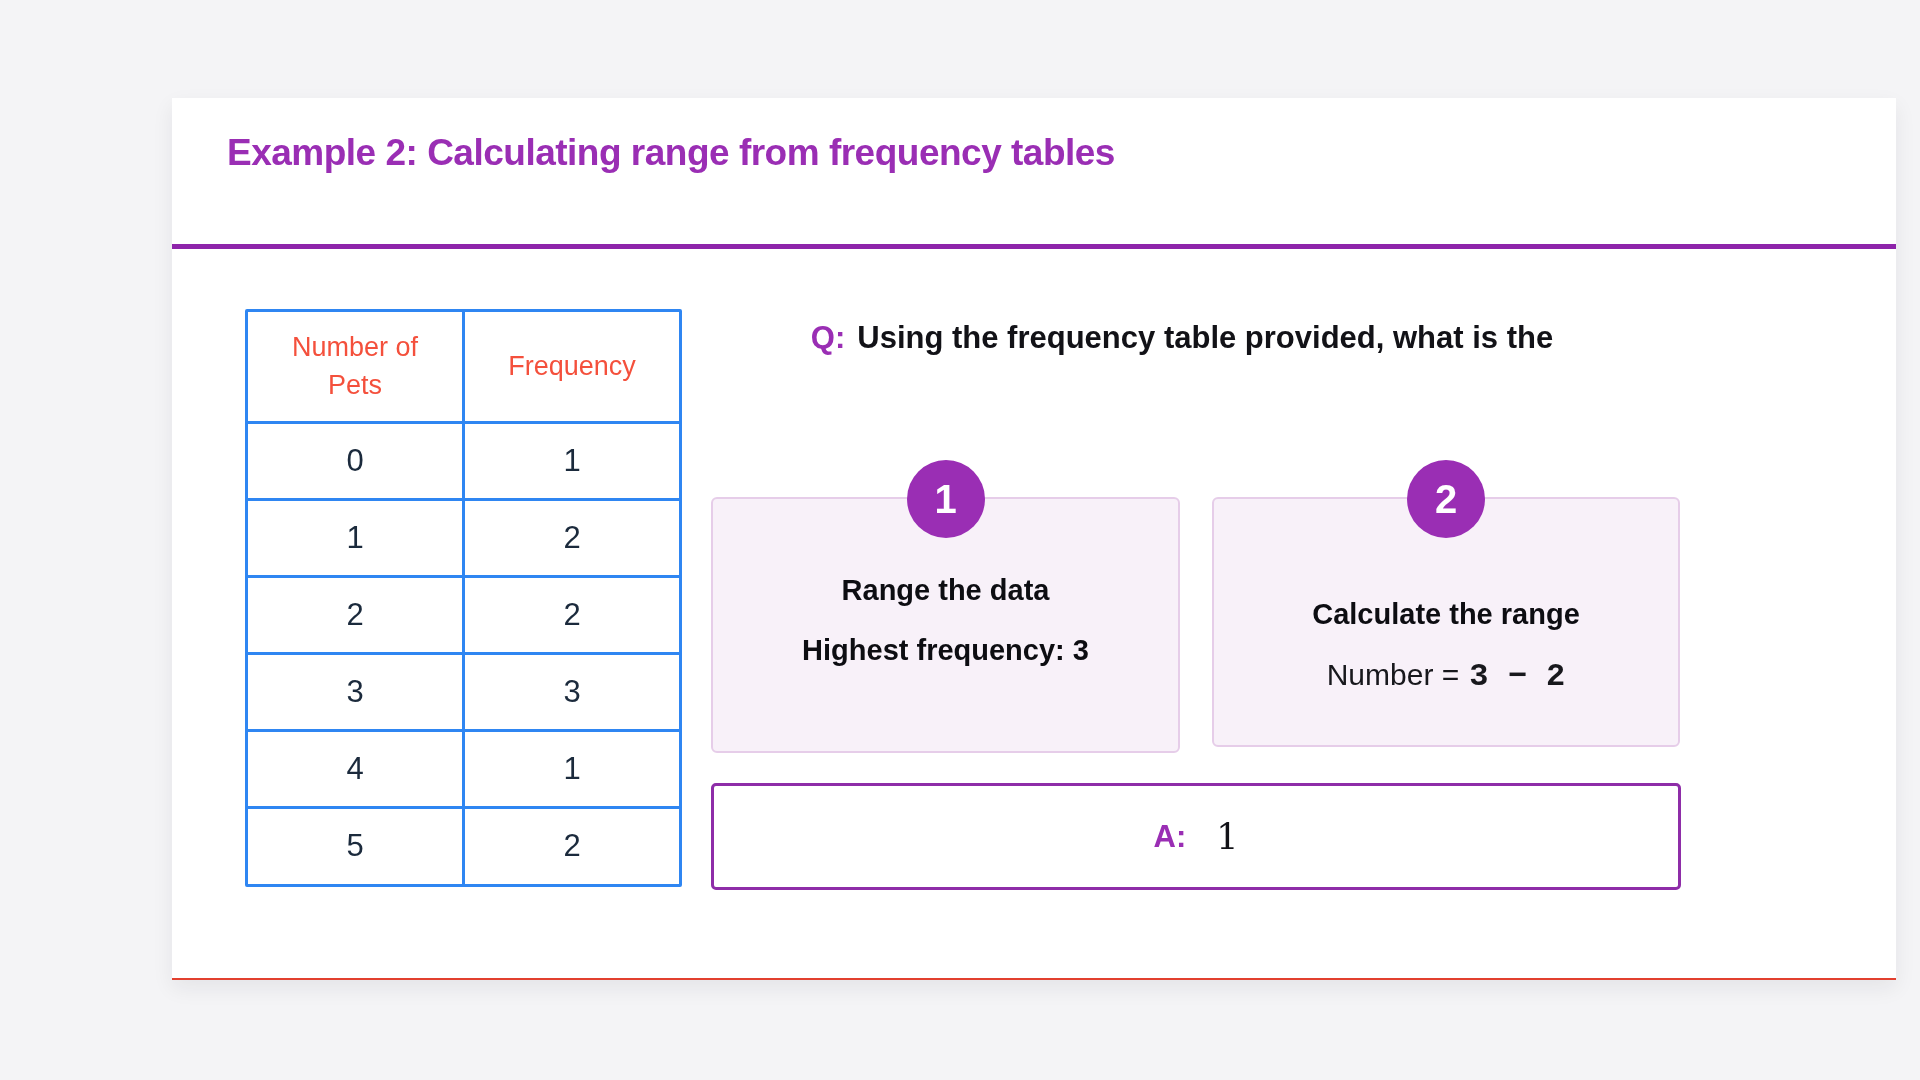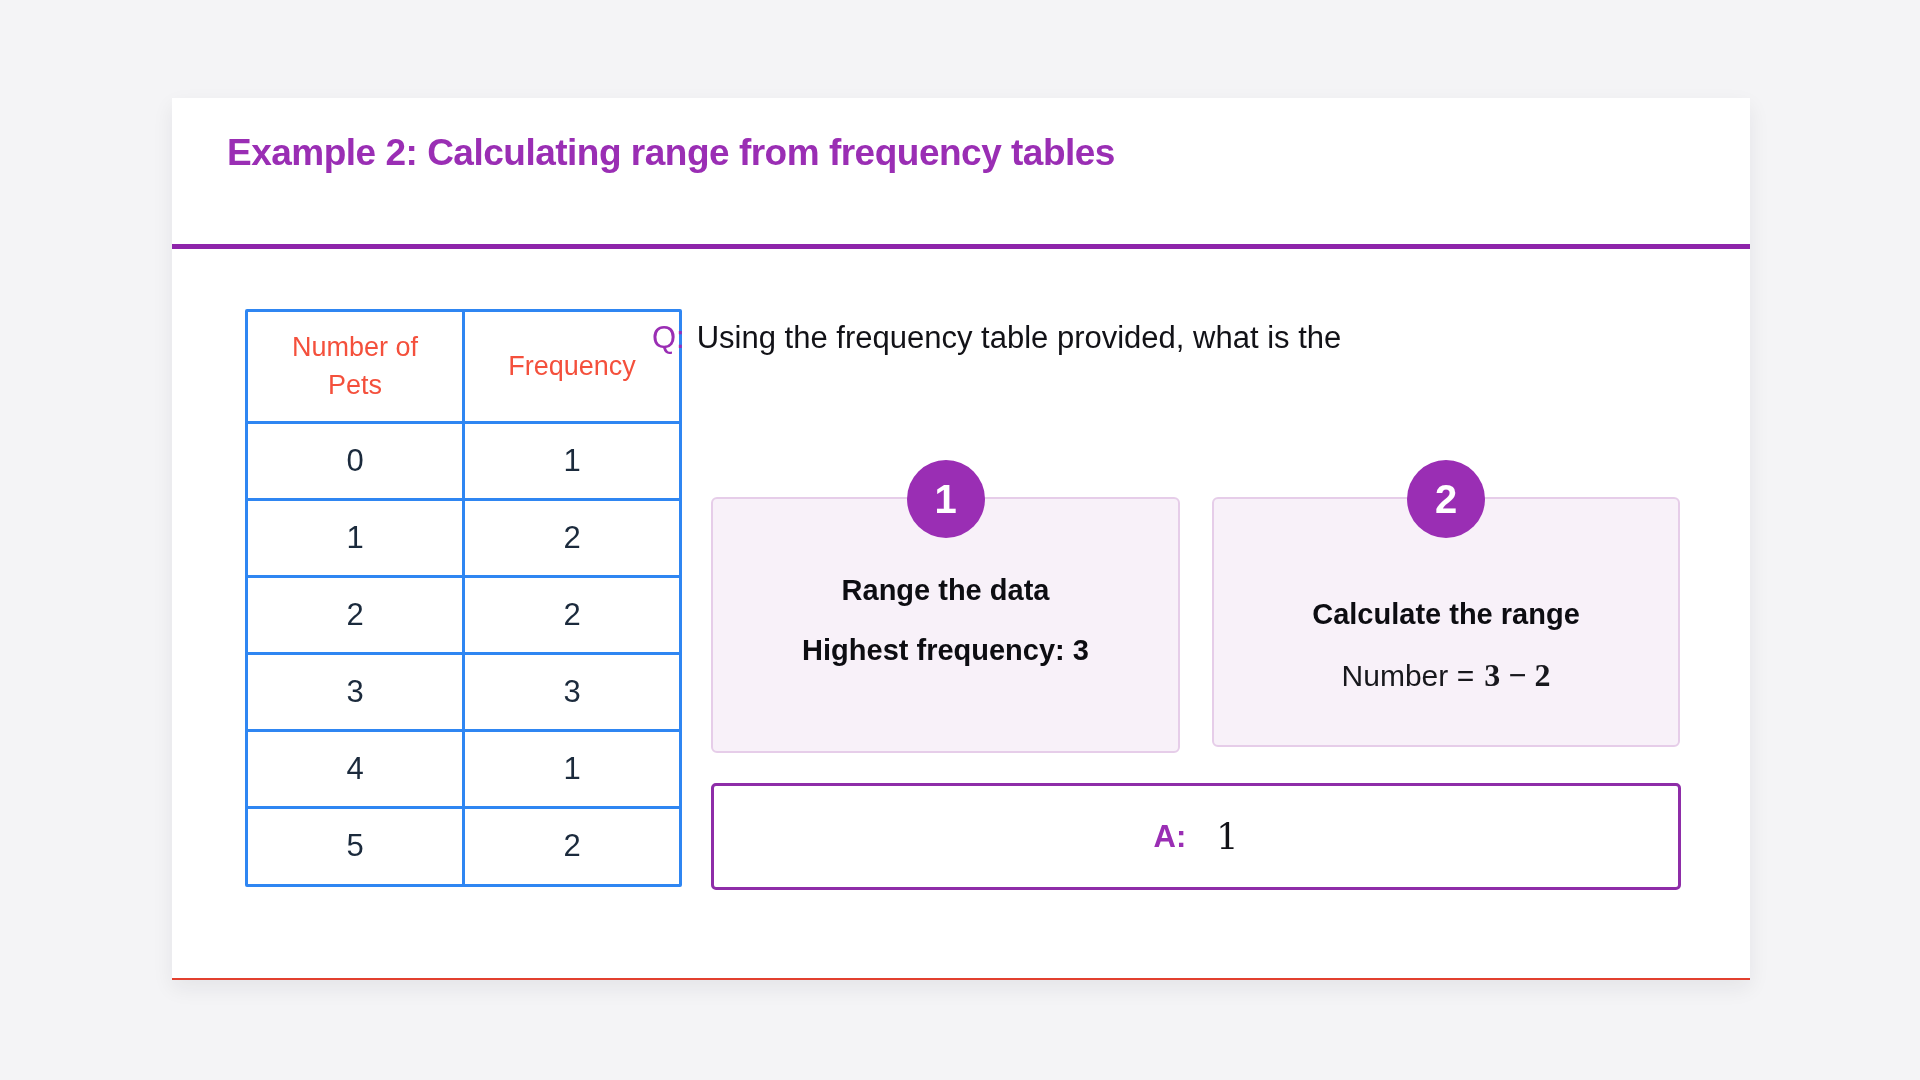--- a/index.html
+++ b/index.html
@@ -9,21 +9,21 @@
     --step-box-bg:#f8f1f9; --step-box-border:#e6cde9; --answer-border:#8e2da8;
   }
   *{margin:0;padding:0;box-sizing:border-box;}
   html,body{width:1920px;height:1080px;}
   body{
     background:var(--page-bg);
     font-family:"Liberation Sans",sans-serif;
     position:relative;overflow:hidden;
   }
   .card{
-    position:absolute;left:172px;top:98px;width:1578px;height:882px;
+    position:absolute;left:172px;top:98px;width:1724px;height:882px;
     background:var(--card-bg);
     border-bottom:2px solid var(--card-bottom-line);
     box-shadow:0 8px 20px rgba(30,30,40,0.07);
   }
   .title{
     position:absolute;left:55px;top:34px;
     font-size:37px;font-weight:bold;color:var(--purple);
     letter-spacing:-0.5px;
   }
   .divider{
@@ -43,21 +43,21 @@
   table.freq th{
     height:110px;font-size:27px;font-weight:500;color:var(--header-red);
     padding:0 22px;line-height:38px;
   }
   table.freq td{
     height:77px;font-size:31px;font-weight:400;color:var(--cell-navy);
   }
   
   .question{
     position:absolute;left:480px;top:207px;width:1060px;
-    font-size:31px;font-weight:normal;color:var(--ink);
+    text-align:center;font-size:31px;font-weight:bold;color:var(--ink);
     line-height:66px;
   }
   .q-label{color:var(--purple);margin-right:12px;}
   
   .step-box{
     position:absolute;background:var(--step-box-bg);
     border:2px solid var(--step-box-border);border-radius:6px;
     display:flex;flex-direction:column;align-items:center;
     text-align:center;color:#0d0d12;
   }
@@ -66,21 +66,21 @@
   .step-line{font-size:29px;font-weight:bold;line-height:30px;}
   .step-circle{
     position:absolute;top:-39px;left:50%;transform:translateX(-50%);
     width:78px;height:78px;border-radius:50%;
     background:var(--purple);color:#ffffff;
     display:flex;align-items:center;justify-content:center;
     font-size:40px;font-weight:bold;
   }
   .formula{font-size:30px;font-weight:400;color:#18181d;line-height:36px;}
   .math{
-    font-family:Liberation Serif, serif;
+    font-family:Liberation Mono, monospace;
     font-weight:bold;font-size:32px;margin-left:10px;
   }
   
   .answer-box{
     position:absolute;left:539px;top:685px;width:970px;height:107px;
     background:#ffffff;border:3px solid var(--answer-border);border-radius:5px;
     display:flex;align-items:center;justify-content:center;
     font-size:31px;font-weight:bold;color:var(--ink);
   }
   .a-label{color:var(--purple);margin-right:20px;}

